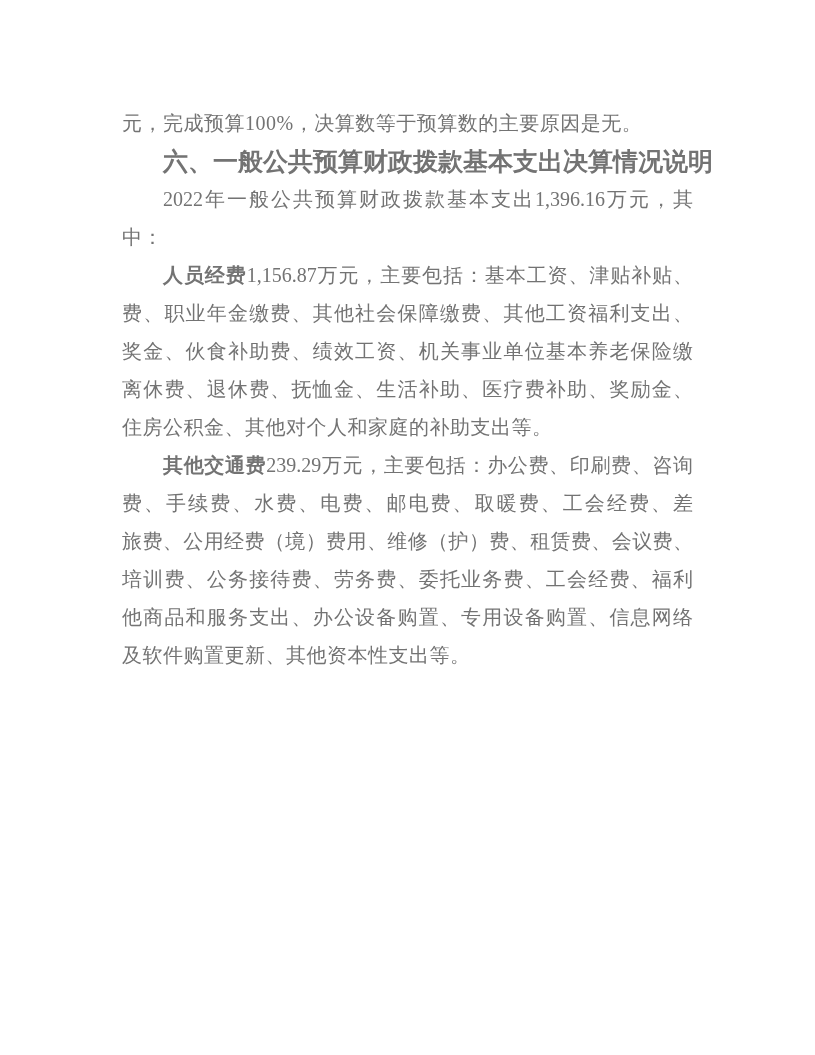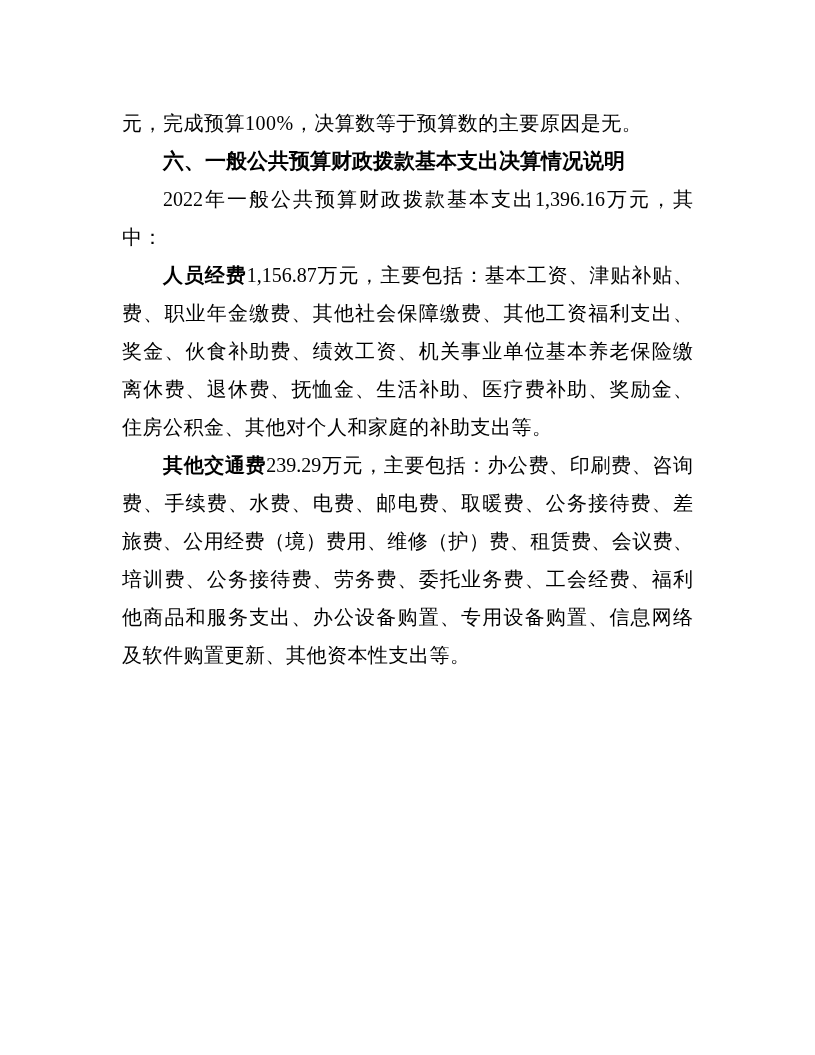--- a/index.html
+++ b/index.html
@@ -19,21 +19,21 @@
     top: 0;
     width: 815px;
     height: 1055px;
     background: #ffffff;
   }
   .text-block {
     position: absolute;
     left: 122px;
     top: 104px;
     width: 571px;
-    color: #000000;
+    color: #737373;
     font-family: "Liberation Serif", "DejaVu Serif", serif;
     font-size: 20px;
   }
   .paragraph {
     margin: 0;
     padding: 0;
   }
   .line {
     height: 38px;
     line-height: 38px;
@@ -47,21 +47,21 @@
     -moz-text-align-last: justify;
     text-justify: inter-character;
     letter-spacing: 0;
   }
   .line.indented {
     text-indent: 41px;
   }
   .line.heading {
     font-family: "Liberation Sans", "DejaVu Sans", sans-serif;
     font-weight: 700;
-    font-size: 21px;
+    font-size: 25px;
     letter-spacing: 0;
   }
   .seg-bold {
     font-family: "Liberation Sans", "DejaVu Sans", sans-serif;
     font-weight: 700;
   }
   .seg-regular {
     font-weight: 400;
   }
 </style>
@@ -82,20 +82,20 @@
       </div>
       <div class="paragraph">
         <div class="line justified indented"><span class="seg-bold">人员经费</span><span class="seg-regular">1,156.87万元，主要包括：基本工资、津贴补贴、</span></div>
         <div class="line justified"><span class="seg-regular">费、职业年金缴费、其他社会保障缴费、其他工资福利支出、</span></div>
         <div class="line justified"><span class="seg-regular">奖金、伙食补助费、绩效工资、机关事业单位基本养老保险缴</span></div>
         <div class="line justified"><span class="seg-regular">离休费、退休费、抚恤金、生活补助、医疗费补助、奖励金、</span></div>
         <div class="line"><span class="seg-regular">住房公积金、其他对个人和家庭的补助支出等。</span></div>
       </div>
       <div class="paragraph">
         <div class="line justified indented"><span class="seg-bold">其他交通费</span><span class="seg-regular">239.29万元，主要包括：办公费、印刷费、咨询</span></div>
-        <div class="line justified"><span class="seg-regular">费、手续费、水费、电费、邮电费、取暖费、公务接待费、差</span></div>
+        <div class="line justified"><span class="seg-regular">费、手续费、水费、电费、邮电费、取暖费、工会经费、差</span></div>
         <div class="line justified"><span class="seg-regular">旅费、公用经费（境）费用、维修（护）费、租赁费、会议费、</span></div>
         <div class="line justified"><span class="seg-regular">培训费、公务接待费、劳务费、委托业务费、工会经费、福利</span></div>
         <div class="line justified"><span class="seg-regular">他商品和服务支出、办公设备购置、专用设备购置、信息网络</span></div>
         <div class="line"><span class="seg-regular">及软件购置更新、其他资本性支出等。</span></div>
       </div>
     </div>
 </div>
 
 </body></html>

